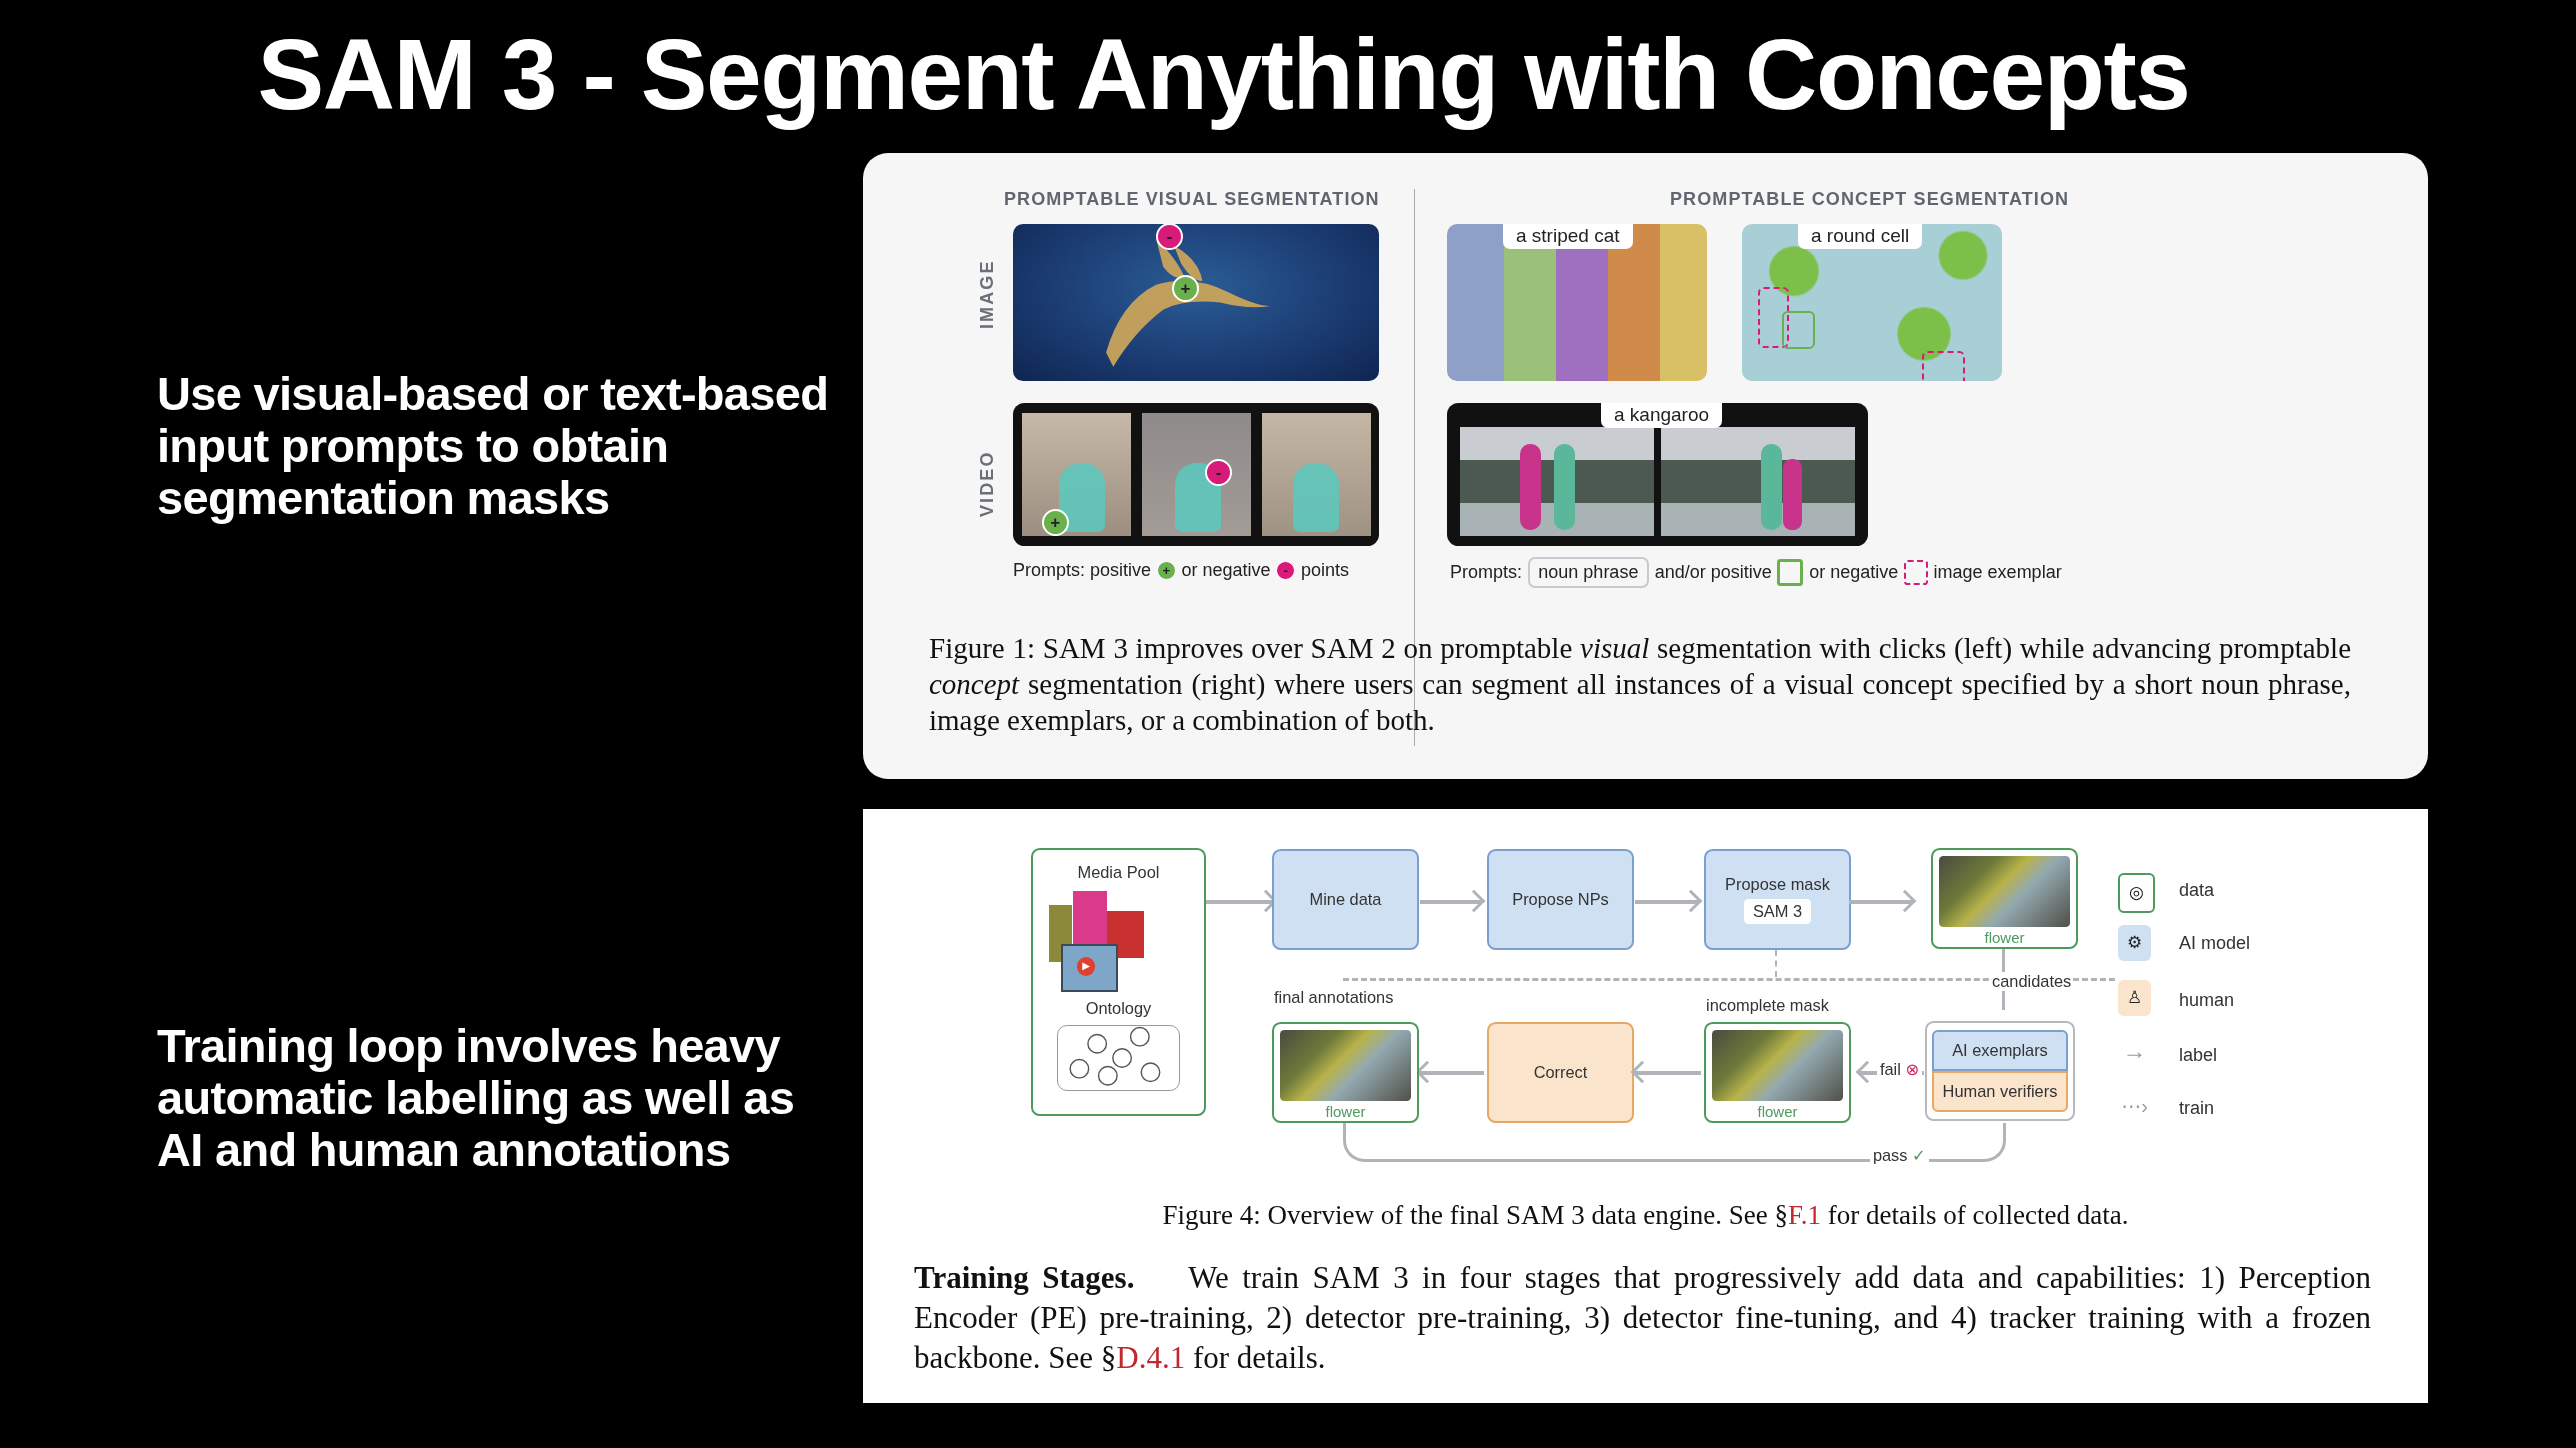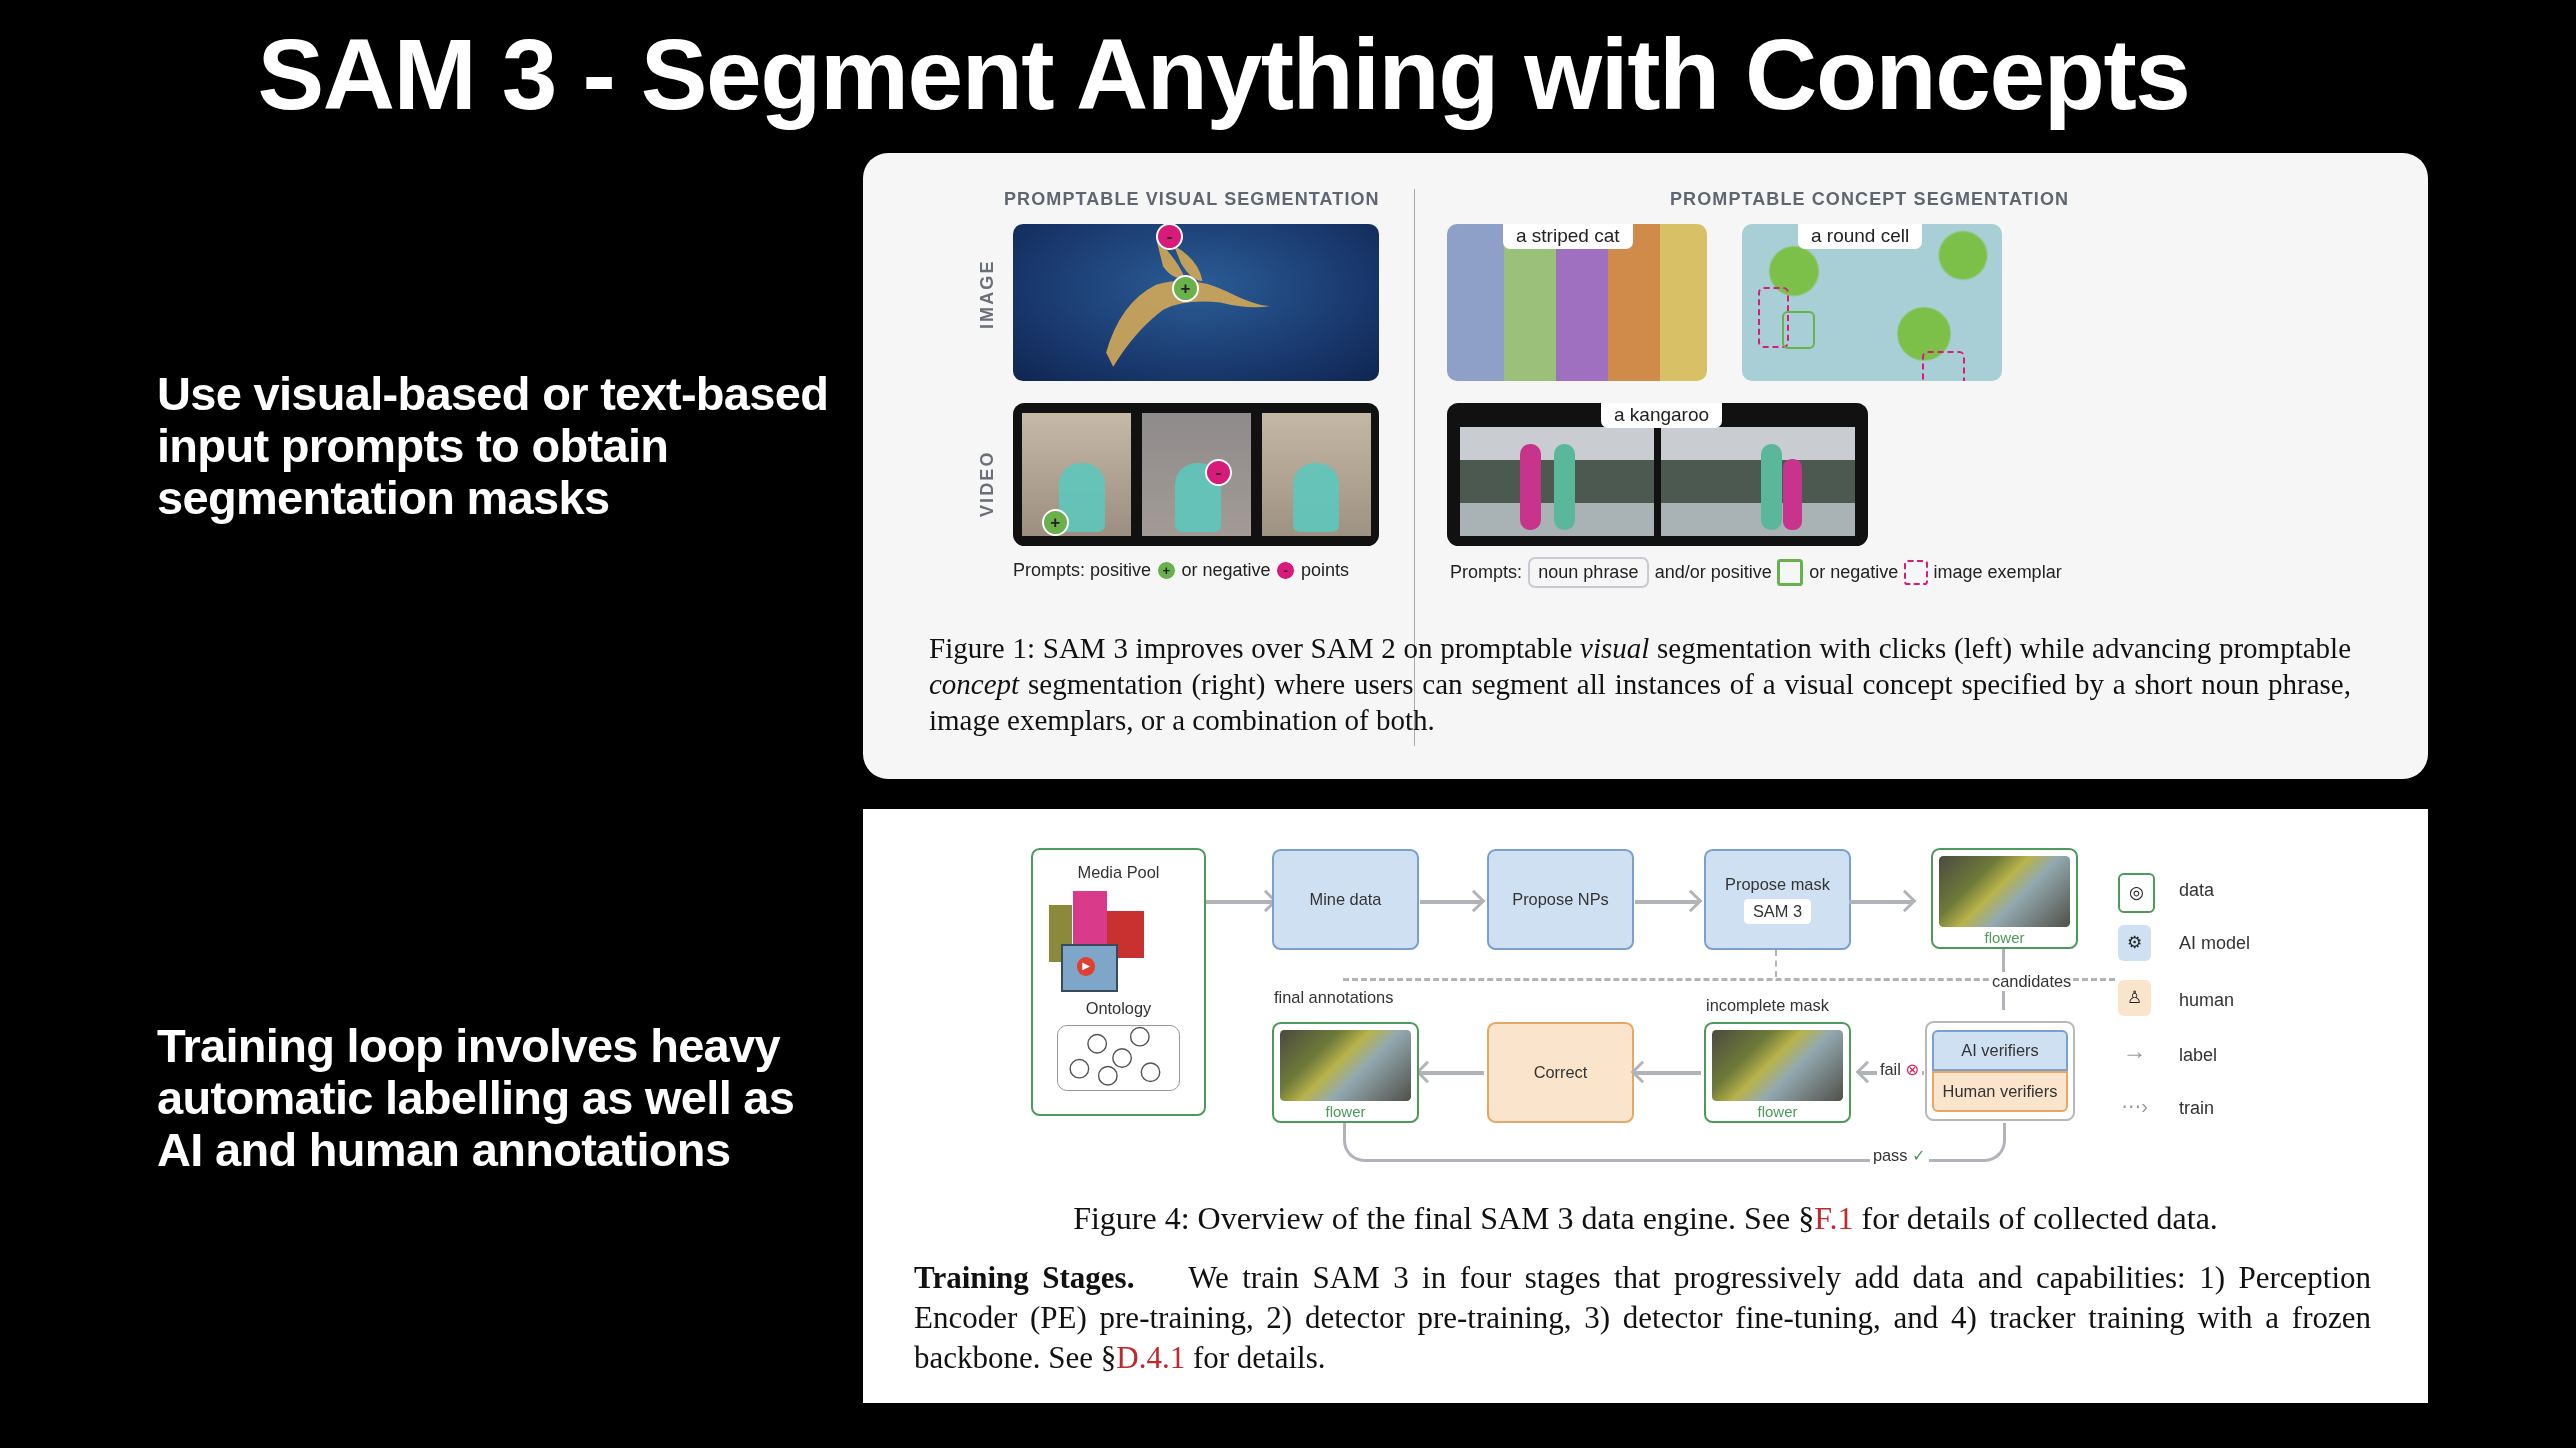--- a/index.html
+++ b/index.html
@@ -158,21 +158,21 @@
     <div class="flower-lbl" style="bottom:1.4px;left:0;">flower</div>
   </div>
 
   <div class="dash" style="left:480px;top:169px;width:772px;"></div>
   <div style="position:absolute;left:912px;top:141px;height:27px;border-left:2.9px dashed #b0b3b7;"></div>
 
   <div style="position:absolute;left:1139px;top:140px;height:61px;border-left:3.6px solid #b0b3b7;"></div>
   <div class="lbl" style="left:1129px;top:163px;background:#fff;">candidates</div>
 
   <div class="box grey" style="left:1062px;top:212px;width:150px;height:100px;flex-direction:column;padding:7.1px;box-sizing:border-box;">
-    <div style="width:100%;height:40px;background:#cfe0f3;border:2.1px solid #7ba0d0;border-radius:5.7px 5.7px 0 0;display:flex;align-items:center;justify-content:center;">AI verifiers</div>
+    <div style="width:100%;height:40px;background:#cfe0f3;border:2.1px solid #7ba0d0;border-radius:5.7px 5.7px 0 0;display:flex;align-items:center;justify-content:center;">AI exemplars</div>
     <div style="width:100%;height:40px;background:#fbe4cc;border:2.1px solid #e6a867;border-radius:0 0 5.7px 5.7px;display:flex;align-items:center;justify-content:center;">Human verifiers</div>
   </div>
 
   <div class="arrow-h left" style="left:997px;top:262px;width:64px;"></div>
   <div class="lbl" style="left:1014px;top:251px;background:#fff;padding:0 2.9px;"><span>fail</span> <span style="color:#d81b5a;">⊗</span></div>
 
   <div class="box green" style="left:841px;top:213px;width:143px;height:97px;">
     <div class="flower-img" style="left:5.7px;top:5.7px;width:131px;height:71px;"></div>
     <div class="flower-lbl" style="bottom:1.4px;left:0;">flower</div>
   </div>
@@ -195,17 +195,17 @@
   <div class="leg-text" style="left:1316px;top:71px;">data</div>
   <div class="leg-icon" style="left:1255px;top:116px;background:#cfe0f3;">⚙</div>
   <div class="leg-text" style="left:1316px;top:124px;">AI model</div>
   <div class="leg-icon" style="left:1255px;top:171px;background:#fbe4cc;">♙</div>
   <div class="leg-text" style="left:1316px;top:181px;">human</div>
   <div class="leg-icon" style="left:1255px;top:224px;color:#999;font-size:24px;">→</div>
   <div class="leg-text" style="left:1316px;top:236px;">label</div>
   <div class="leg-icon" style="left:1255px;top:279px;color:#999;font-size:20px;">⋯›</div>
   <div class="leg-text" style="left:1316px;top:289px;">train</div>
 
-  <div class="caption" style="left:0;width:1565px;text-align:center;top:391px;font-size:32px;"><span>Figure 4: Overview of the final SAM 3 data engine. See §</span><a class="ref">F.1</a><span> for details of collected data.</span></div>
+  <div class="caption" style="left:0;width:1565px;text-align:center;top:391px;font-size:27px;"><span>Figure 4: Overview of the final SAM 3 data engine. See §</span><a class="ref">F.1</a><span> for details of collected data.</span></div>
 
   <div class="caption" style="left:51px;top:449px;width:1457px;font-size:31px;line-height:40px;text-align:justify;"><b>Training Stages.</b>&nbsp;&nbsp;&nbsp;&nbsp;<span>We train SAM 3 in four stages that progressively add data and capabilities: 1) Perception Encoder (PE) pre-training, 2) detector pre-training, 3) detector fine-tuning, and 4) tracker training with a frozen backbone. See §</span><a class="ref">D.4.1</a><span> for details.</span></div>
 </div>
 
 
 </body></html>

